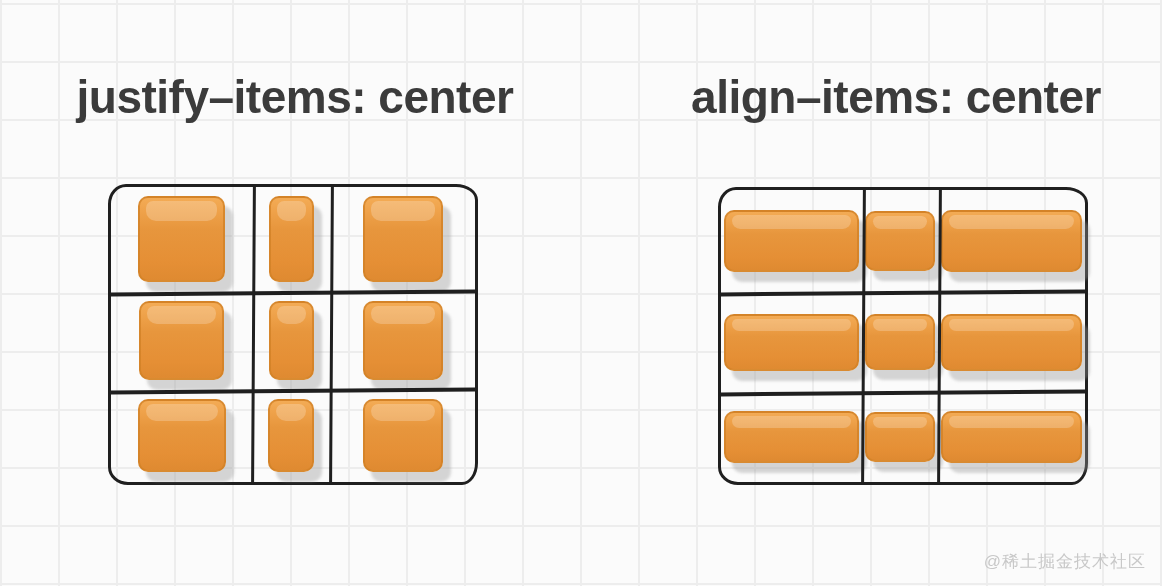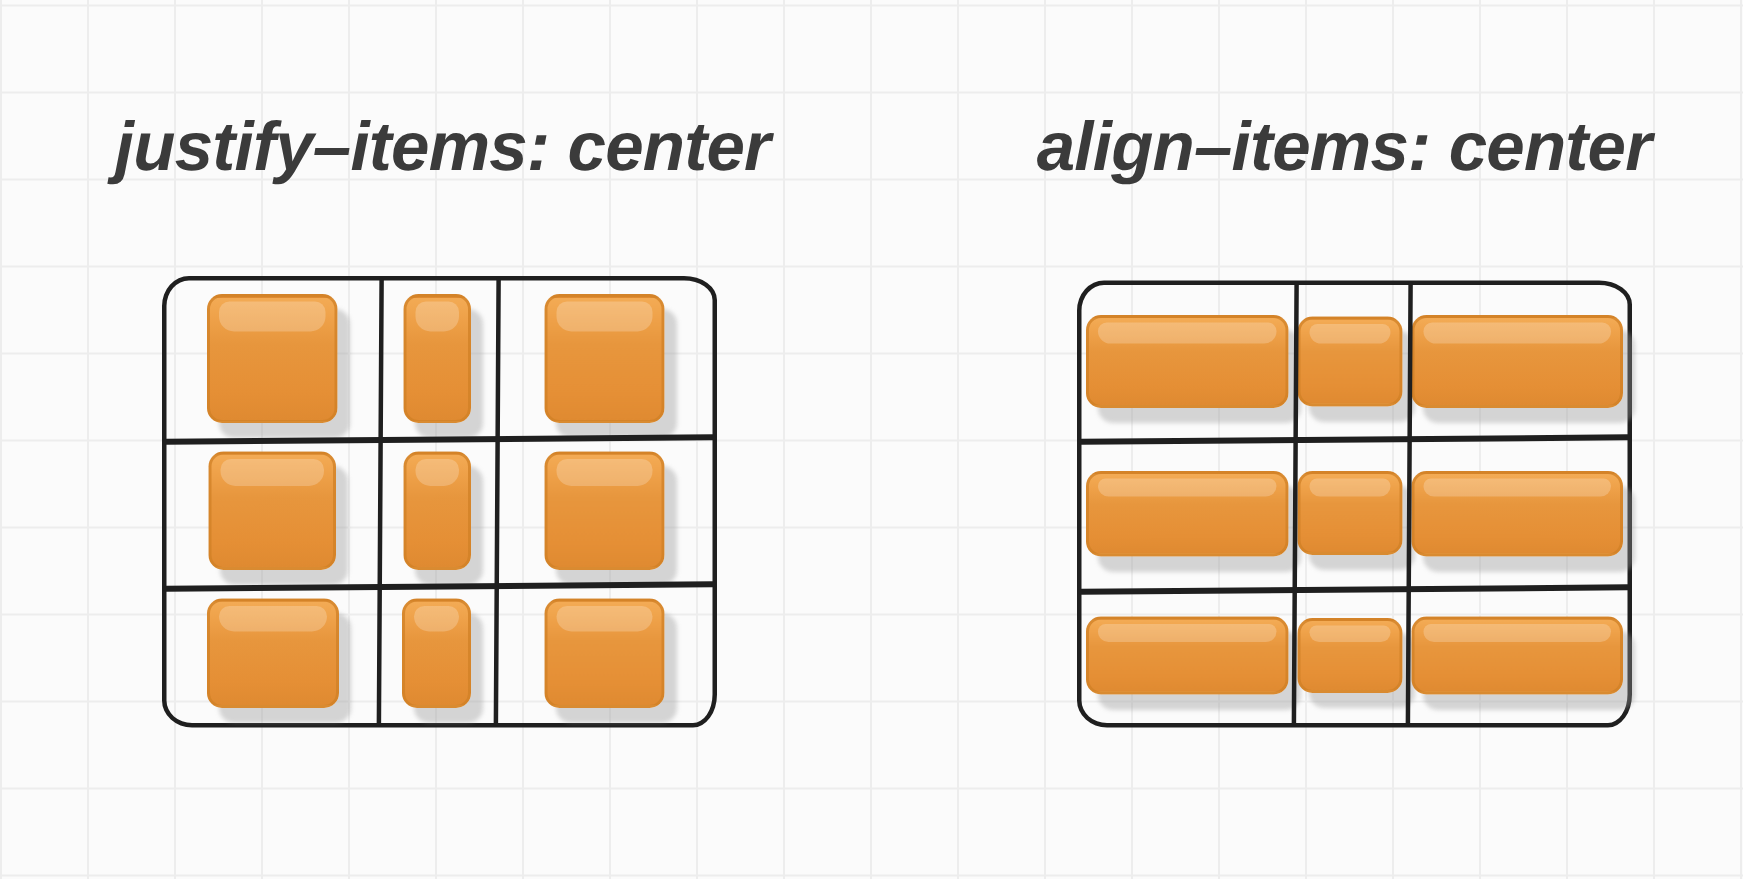--- a/index.html
+++ b/index.html
@@ -8,21 +8,20 @@
     font-family:"Liberation Sans", sans-serif;
   }
   .canvas{
     position:relative;width:1162px;height:586px;
     background-color:#fbfbfb;
     background-image:
       linear-gradient(#ededed 1.5px, transparent 1.5px),
       linear-gradient(90deg, #ededed 1.5px, transparent 1.5px);
     background-size:58px 58px;
     background-position:0px 3px;
-    font-style:italic;
   }
   .panel-title{
     position:absolute;
     font-size:46px;
     font-weight:700;
     letter-spacing:-0.5px;
     color:#3b3b3b;
     text-align:center;
     white-space:nowrap;
   }
@@ -168,14 +167,15 @@
       <div class="cell acell">
           <div class="item" style="height:52px"></div>
         </div>
     </div>
     <div class="vline" style="left:141px"></div>
     <div class="vline" style="left:217px"></div>
     <div class="hline" style="top:101px"></div>
     <div class="hline" style="top:201px"></div>
   </div>
 
+  <div class="watermark">@稀土掘金技术社区</div>
 
 </div>
 
 </body></html>

